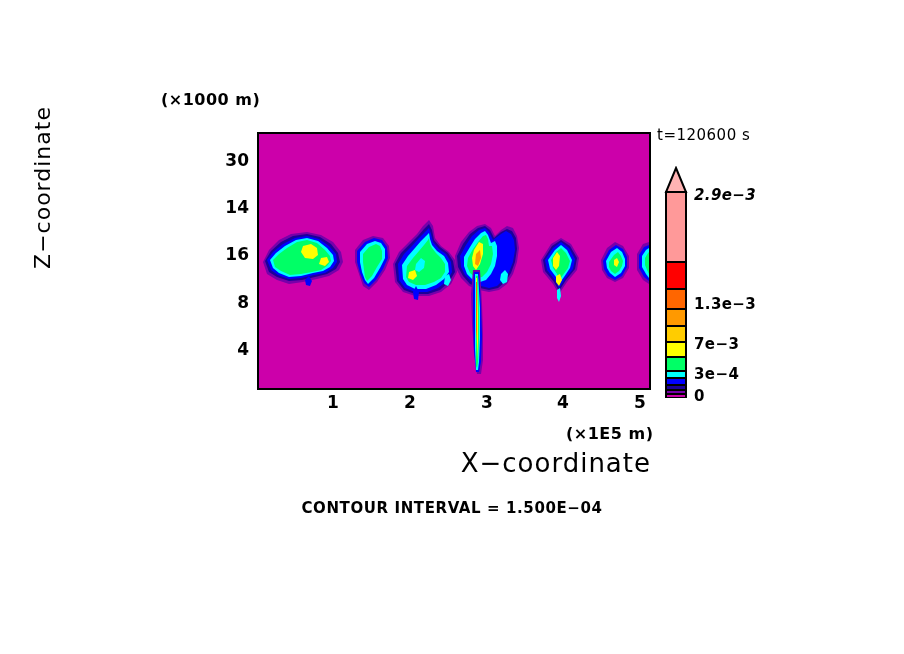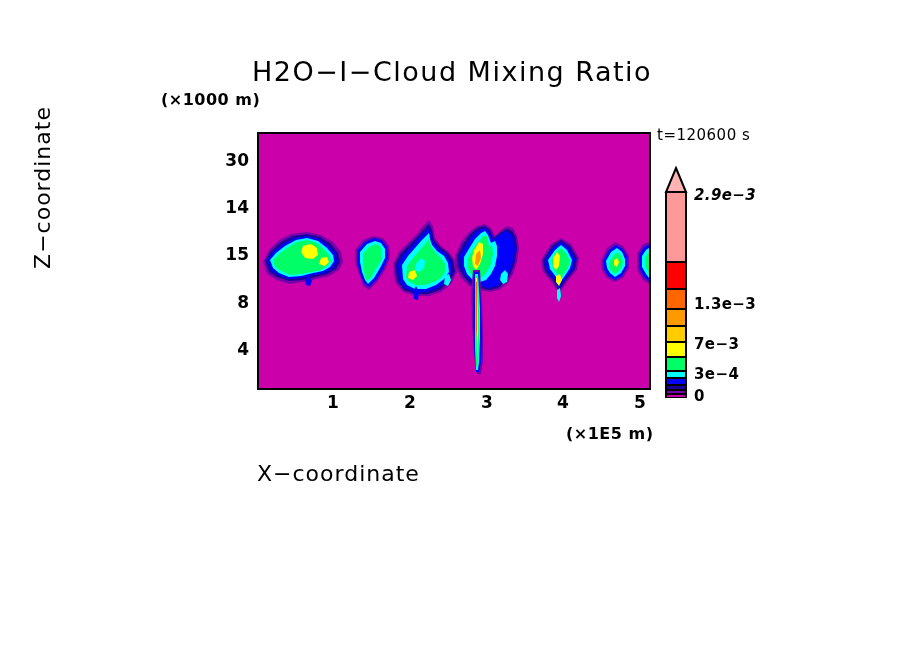--- a/index.html
+++ b/index.html
@@ -113,24 +113,24 @@
     position: absolute;
     left: 566px; top: 424px;
     font-size: 16px;
     font-weight: 700;
     color: #000;
     letter-spacing: 0.5px;
     white-space: nowrap;
   }
   #x-axis-title {
     position: absolute;
-    left: 257px; top: 461px;
+    left: 257px; top: 448px;
     width: 394px;
-    text-align: left;
-    font-size: 22px;
+    text-align: right;
+    font-size: 26px;
     letter-spacing: 1px;
     color: #000;
     white-space: nowrap;
   }
   #contour-interval {
     position: absolute;
     left: 0; top: 499px;
     width: 904px;
     text-align: center;
     font-size: 15px;
@@ -162,21 +162,20 @@
     color: #000;
     letter-spacing: 0.4px;
     white-space: nowrap;
   }
 </style>
 </head>
 <body>
 
 <div class="canvas">
 
-  <div id="plot-title">H2O−I−Cloud Mixing Ratio</div>
 
   <div id="z-unit-label">(×1000 m)</div>
 
   <div id="time-stamp">t=120600 s</div>
 
   <div id="plot-frame">
     <svg width="390" height="254" viewBox="0 0 390 254">
       <defs>
         <clipPath id="frameClip">
             <rect x="0" y="0" width="390" height="254"></rect>
@@ -262,35 +261,36 @@
         </g>
       </g>
     </svg>
   </div>
 
   <div id="y-axis-title">Z−coordinate</div>
 
   <div id="y-ticks">
     <div class="ytick" style="top:207px;">4</div>
     <div class="ytick" style="top:160px;">8</div>
-    <div class="ytick" style="top:112px;">15</div>
+    <div class="ytick" style="top:112px;">16</div>
     <div class="ytick" style="top:65px;">14</div>
     <div class="ytick" style="top:18px;">30</div>
   </div>
 
   <div id="x-ticks">
     <div class="xtick" style="left:76px;">1</div>
     <div class="xtick" style="left:153px;">2</div>
     <div class="xtick" style="left:230px;">3</div>
     <div class="xtick" style="left:306px;">4</div>
     <div class="xtick" style="left:383px;">5</div>
   </div>
 
   <div id="x-unit-label">(×1E5 m)</div>
   <div id="x-axis-title">X−coordinate</div>
+  <div id="contour-interval">CONTOUR INTERVAL = 1.500E−04</div>
 
   <div id="colorbar">
     <svg width="30" height="232" viewBox="0 0 30 232">
 
       <polygon points="14,2 24,26 4,26" fill="#ffb3b3" stroke="#000" stroke-width="2"></polygon>
 
       <rect x="4" y="26" width="20" height="70" fill="#ff9999"></rect>
       <rect x="4" y="96" width="20" height="27" fill="#ff0000"></rect>
       <rect x="4" y="123" width="20" height="20" fill="#ff6600"></rect>
       <rect x="4" y="143" width="20" height="17" fill="#ff9900"></rect>

